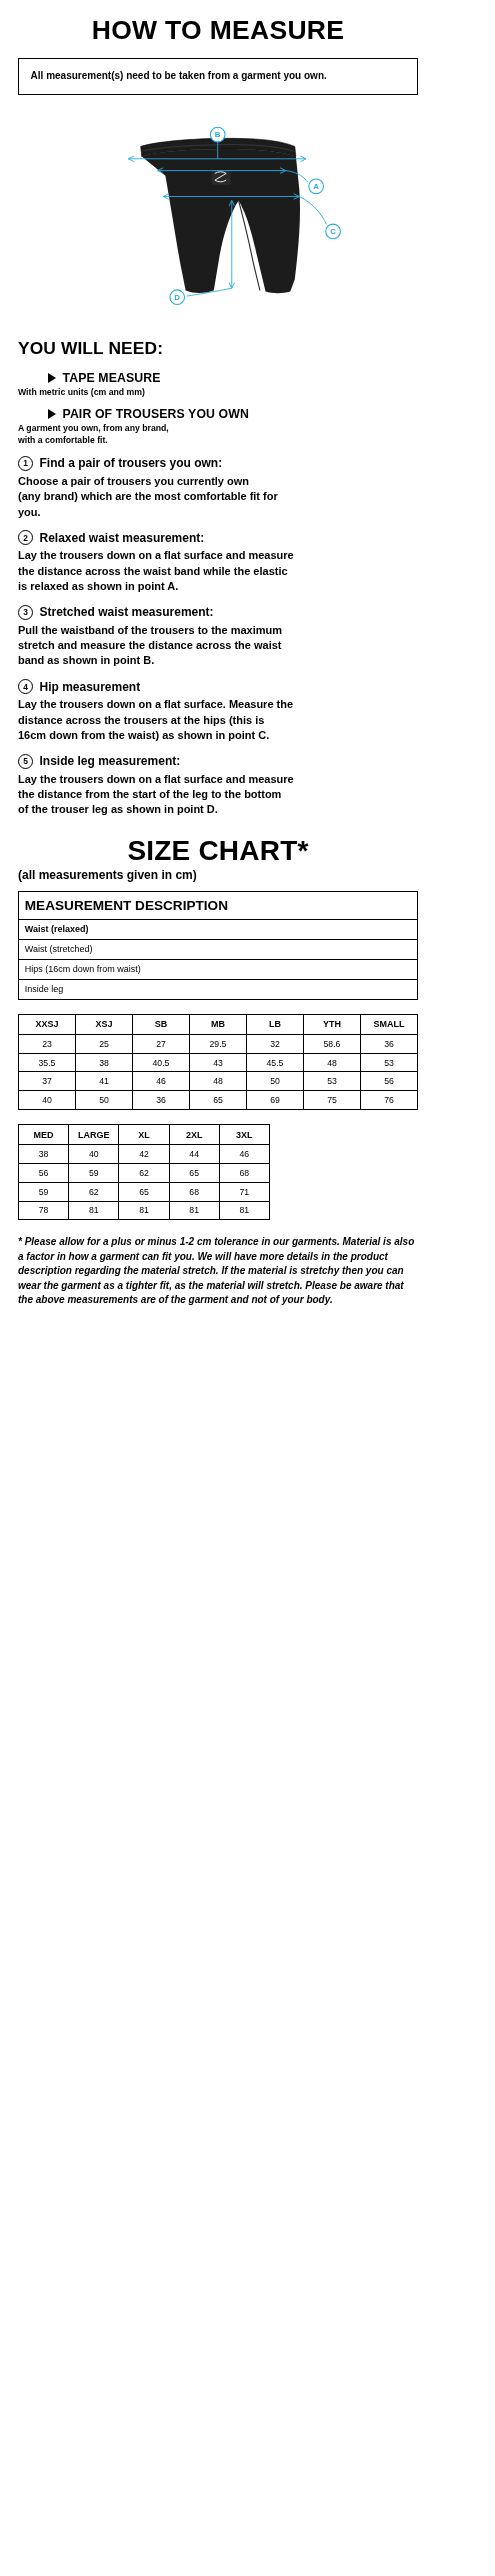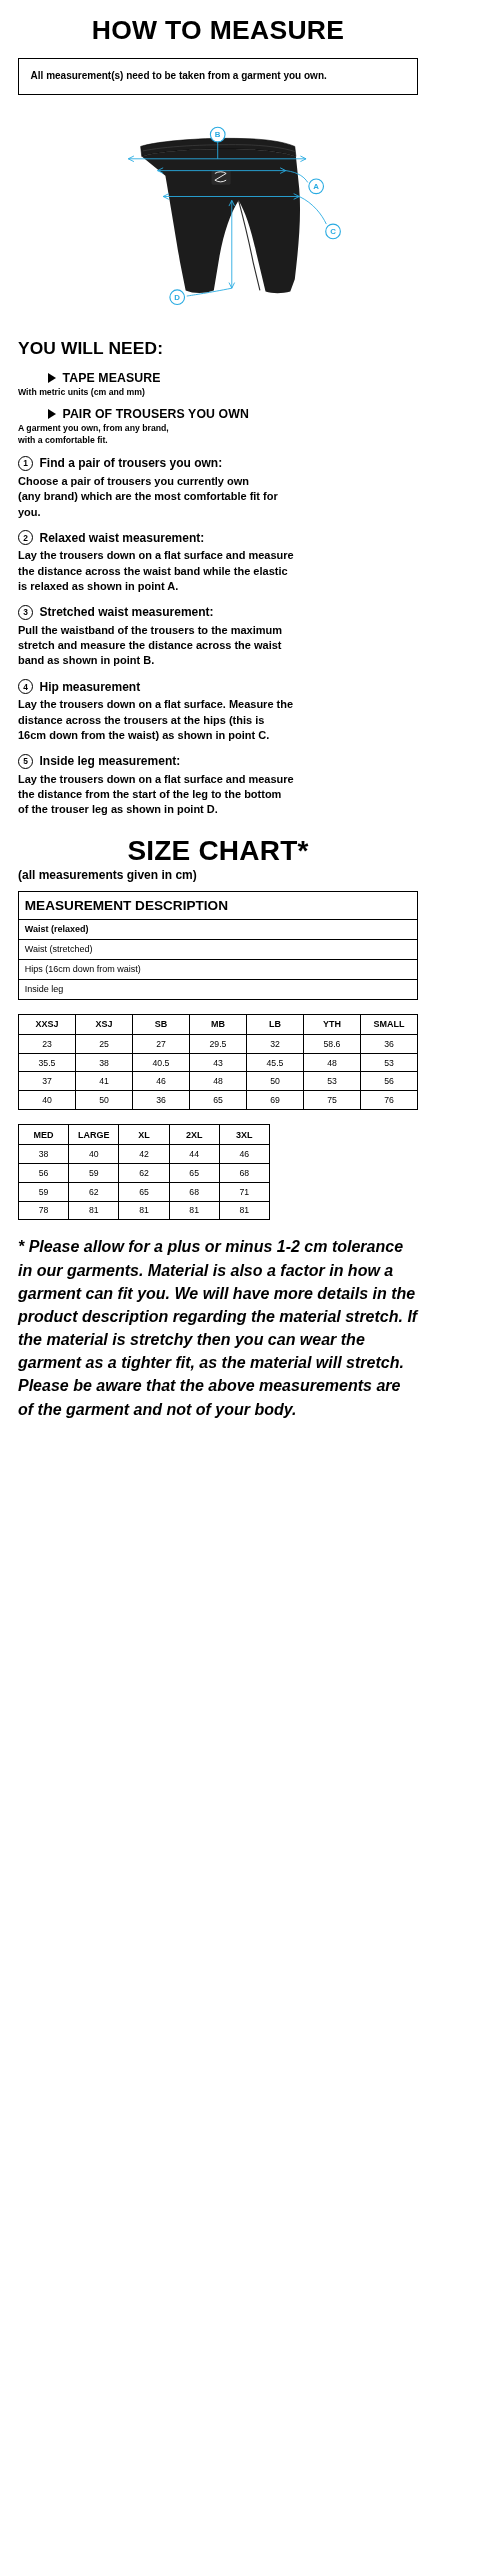--- a/index.html
+++ b/index.html
@@ -153,21 +153,21 @@
   .size-table thead th {
     font-weight: bold;
     border-bottom: 1.3px solid #000;
     font-size: 9px;
     padding: 4.5px 1.3px;
   }
   .size-table-2 { width: 63%; }
 
   
   .footnote {
-    font-size: 16px;
+    font-size: 10px;
     font-style: italic;
     font-weight: bold;
     line-height: 1.45;
     margin-top: 15px;
   }
 </style>
 </head>
 <body>
 
 <div class="page">

